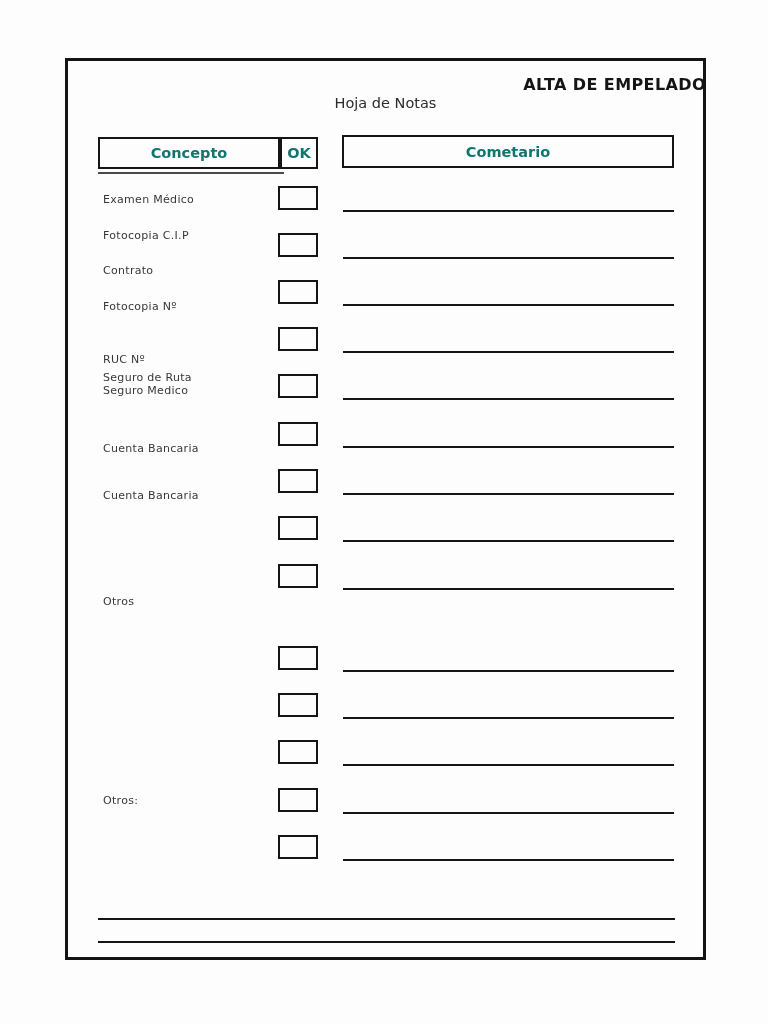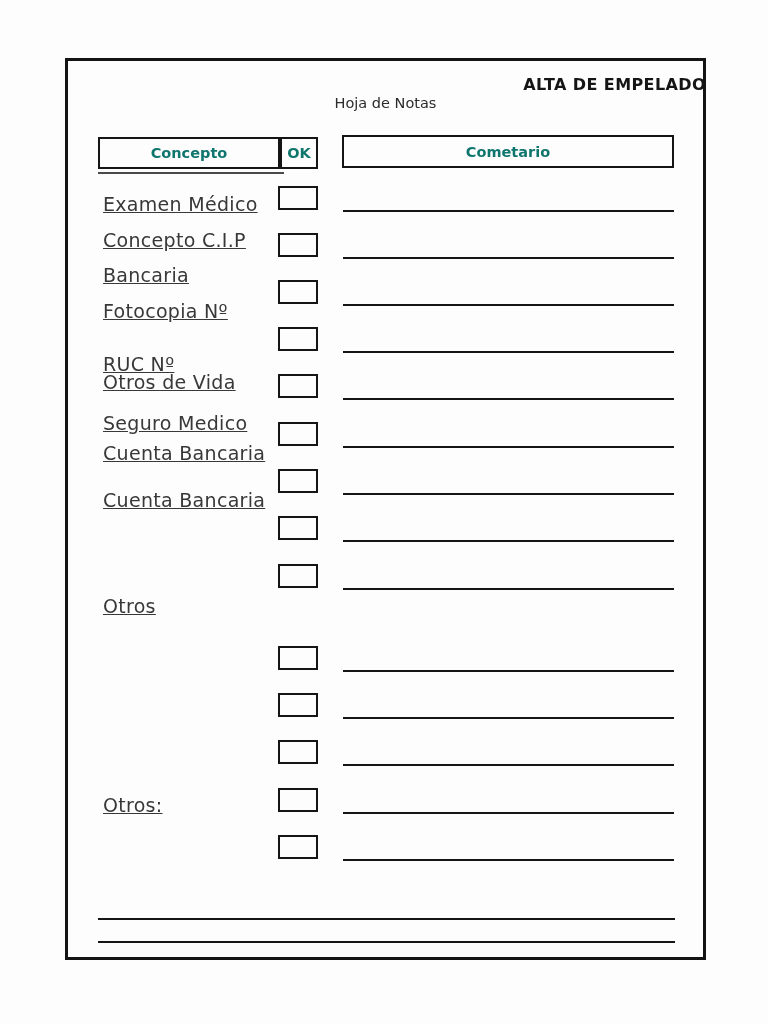--- a/index.html
+++ b/index.html
@@ -47,25 +47,24 @@
     background: transparent;
   }
   .hdr-concepto { left: 98px;  top: 137px; width: 182px; height: 32px; }
   .hdr-ok       { left: 280px; top: 137px; width: 38px;  height: 32px; }
   .hdr-comentario { left: 342px; top: 135px; width: 332px; height: 33px; }
   .hdr-shadow { left: 98px; top: 172px; width: 186px; height: 2px; background: #4a4a4a; }
 
   
   .concept {
     left: 103px;
-    font-size: 19px;
+    font-size: 11px;
     letter-spacing: 0.3px;
     color: #383838;
     white-space: nowrap;
-    text-decoration: underline;
   }
 
   
   .checkbox {
     left: 278px;
     width: 36px; height: 20px;
     border: 2px solid #151515;
     background: transparent;
   }
 
@@ -90,26 +89,26 @@
 
 <div class="abs doc-title">ALTA DE EMPELADO</div>
 <div class="abs doc-subtitle">Hoja de Notas</div>
 
 <div class="abs hdr hdr-concepto">Concepto</div>
 <div class="abs hdr hdr-ok">OK</div>
 <div class="abs hdr-shadow"></div>
 <div class="abs hdr hdr-comentario">Cometario</div>
 
 <div class="abs concept" style="top:193px">Examen Médico</div>
-<div class="abs concept" style="top:229px">Concepto C.I.P</div>
-<div class="abs concept" style="top:264px">Bancaria</div>
+<div class="abs concept" style="top:229px">Fotocopia C.I.P</div>
+<div class="abs concept" style="top:264px">Contrato</div>
 <div class="abs concept" style="top:300px">Fotocopia Nº</div>
 <div class="abs concept" style="top:353px">RUC Nº</div>
-<div class="abs concept" style="top:371px">Otros de Vida</div>
-<div class="abs concept" style="top:412px">Seguro Medico</div>
+<div class="abs concept" style="top:371px">Seguro de Ruta</div>
+<div class="abs concept" style="top:384px">Seguro Medico</div>
 <div class="abs concept" style="top:442px">Cuenta Bancaria</div>
 <div class="abs concept" style="top:489px">Cuenta Bancaria</div>
 <div class="abs concept" style="top:595px">Otros</div>
 <div class="abs concept" style="top:794px">Otros:</div>
 
 <div class="abs checkbox" style="top:186px"></div>
 <div class="abs checkbox" style="top:233px"></div>
 <div class="abs checkbox" style="top:280px"></div>
 <div class="abs checkbox" style="top:327px"></div>
 <div class="abs checkbox" style="top:374px"></div>

